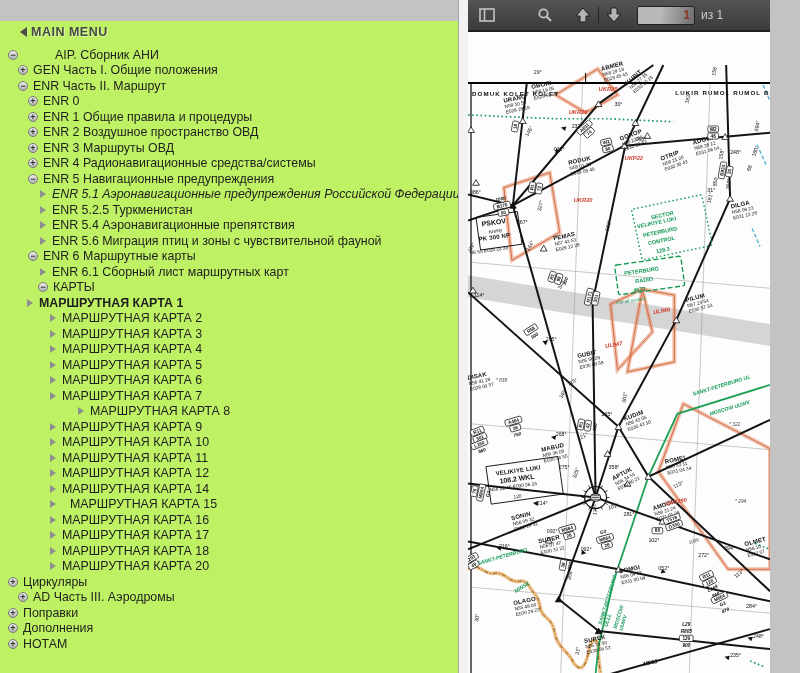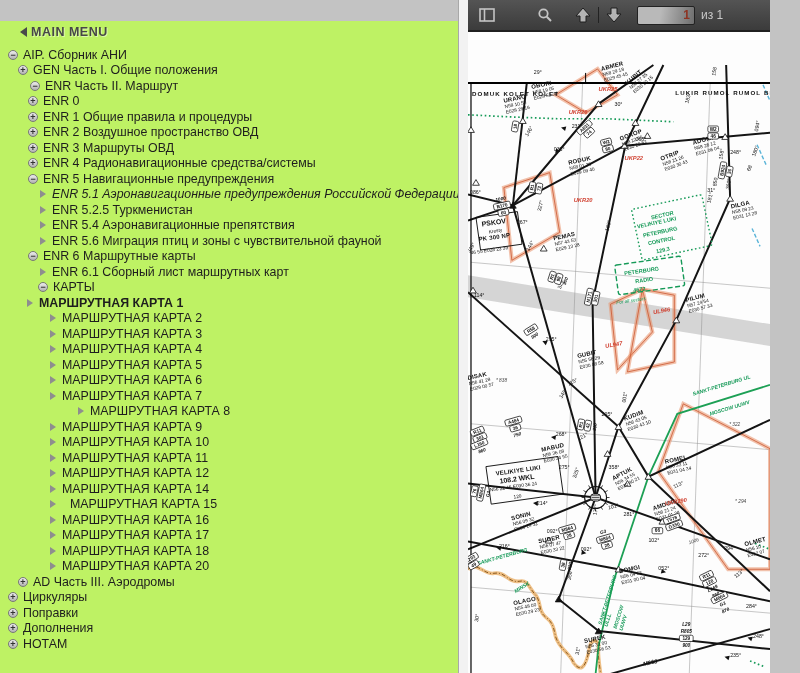--- a/index.html
+++ b/index.html
@@ -56,29 +56,29 @@
 </head>
 <body>
 
 <div id="app">
   <div id="treePane">
     <div id="mainMenu">
       <span class="backtri"></span>
       <span class="mm-label">MAIN MENU</span>
     </div>
     <div id="tree">
-        <div class="trow" style="padding-left: 8px;">
+        <div class="trow" style="padding-left: 8px; gap: 32px;">
           <span class="tic minus"></span>
           <span class="tl">AIP. Сборник АНИ</span>
         </div>
         <div class="trow" style="padding-left: 18px;">
           <span class="tic plus"></span>
           <span class="tl">GEN Часть I. Общие положения</span>
         </div>
-        <div class="trow" style="padding-left: 30px;">
+        <div class="trow" style="padding-left: 18px;">
           <span class="tic minus"></span>
           <span class="tl">ENR Часть II. Маршрут</span>
         </div>
         <div class="trow" style="padding-left: 28px;">
           <span class="tic plus"></span>
           <span class="tl">ENR 0</span>
         </div>
         <div class="trow" style="padding-left: 28px;">
           <span class="tic plus"></span>
           <span class="tl">ENR 1 Общие правила и процедуры</span>
@@ -192,27 +192,27 @@
           <span class="tl">МАРШРУТНАЯ КАРТА 17</span>
         </div>
         <div class="trow" style="padding-left: 48px;">
           <span class="tic leaf"></span>
           <span class="tl">МАРШРУТНАЯ КАРТА 18</span>
         </div>
         <div class="trow" style="padding-left: 48px;">
           <span class="tic leaf"></span>
           <span class="tl">МАРШРУТНАЯ КАРТА 20</span>
         </div>
+        <div class="trow" style="padding-left: 8px;">
+          <span class="tic plus"></span>
+          <span class="tl">Циркуляры</span>
+        </div>
         <div class="trow" style="padding-left: 18px;">
           <span class="tic plus"></span>
           <span class="tl">AD Часть III. Аэродромы</span>
-        </div>
-        <div class="trow" style="padding-left: 8px;">
-          <span class="tic plus"></span>
-          <span class="tl">Циркуляры</span>
         </div>
         <div class="trow" style="padding-left: 8px;">
           <span class="tic plus"></span>
           <span class="tl">Поправки</span>
         </div>
         <div class="trow" style="padding-left: 8px;">
           <span class="tic plus"></span>
           <span class="tl">Дополнения</span>
         </div>
         <div class="trow" style="padding-left: 8px;">

